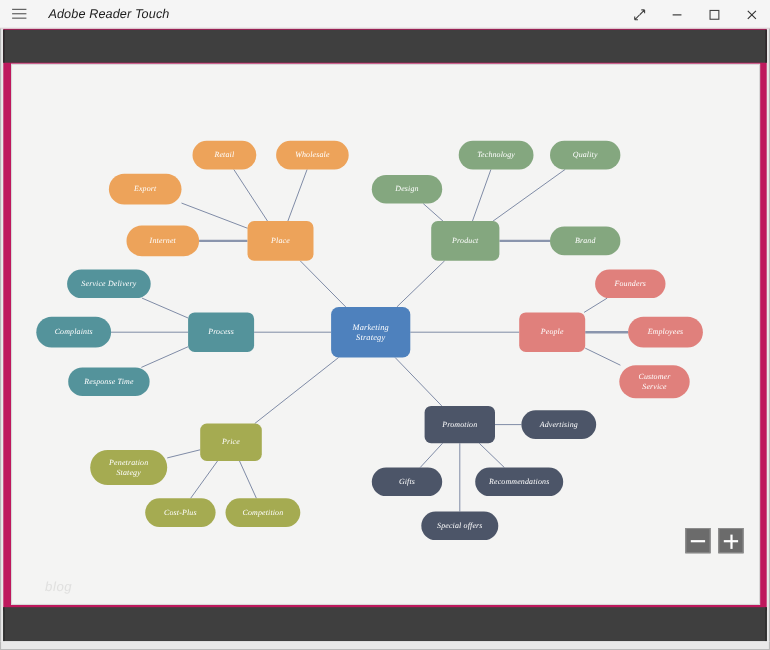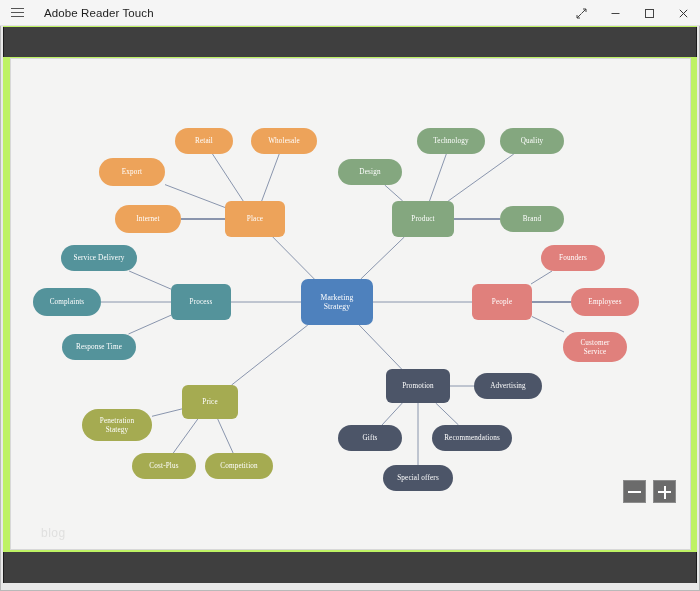--- a/index.html
+++ b/index.html
@@ -11,22 +11,23 @@
     width: 700px;
     height: 591px;
     overflow: hidden;
     font-family: "Liberation Sans", sans-serif;
   }
 
   .app-window {
     position: relative;
     width: 700px;
     height: 555px;
-    background: #bef264;
-    box-sizing: border-box;
+    background: #be185d;
+    box-sizing: border-box;
+    font-style: italic;
   }
 
   
   .titlebar {
     position: absolute;
     left: 0; top: 0;
     width: 700px;
     height: 26px;
     background: #f5f5f5;
     border-bottom: 1px solid #e2e2e2;

